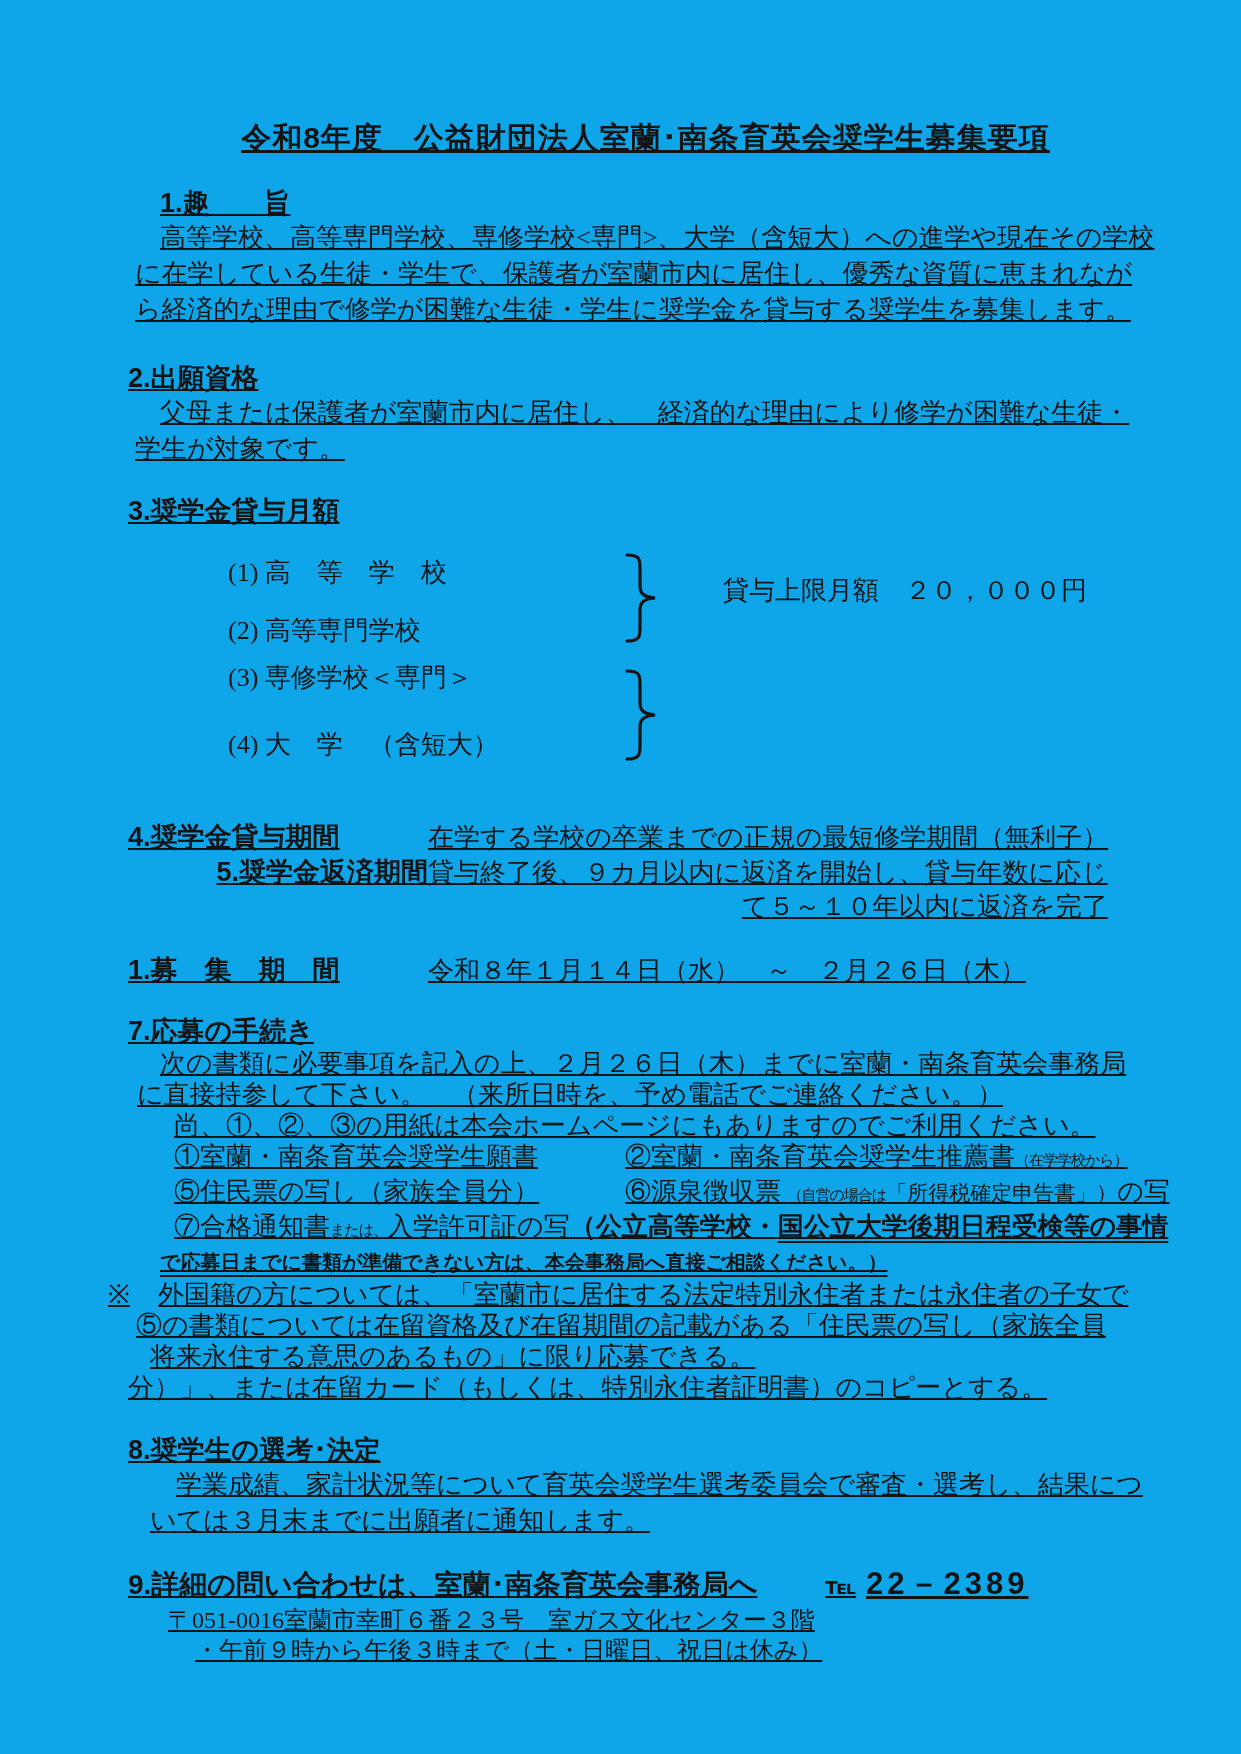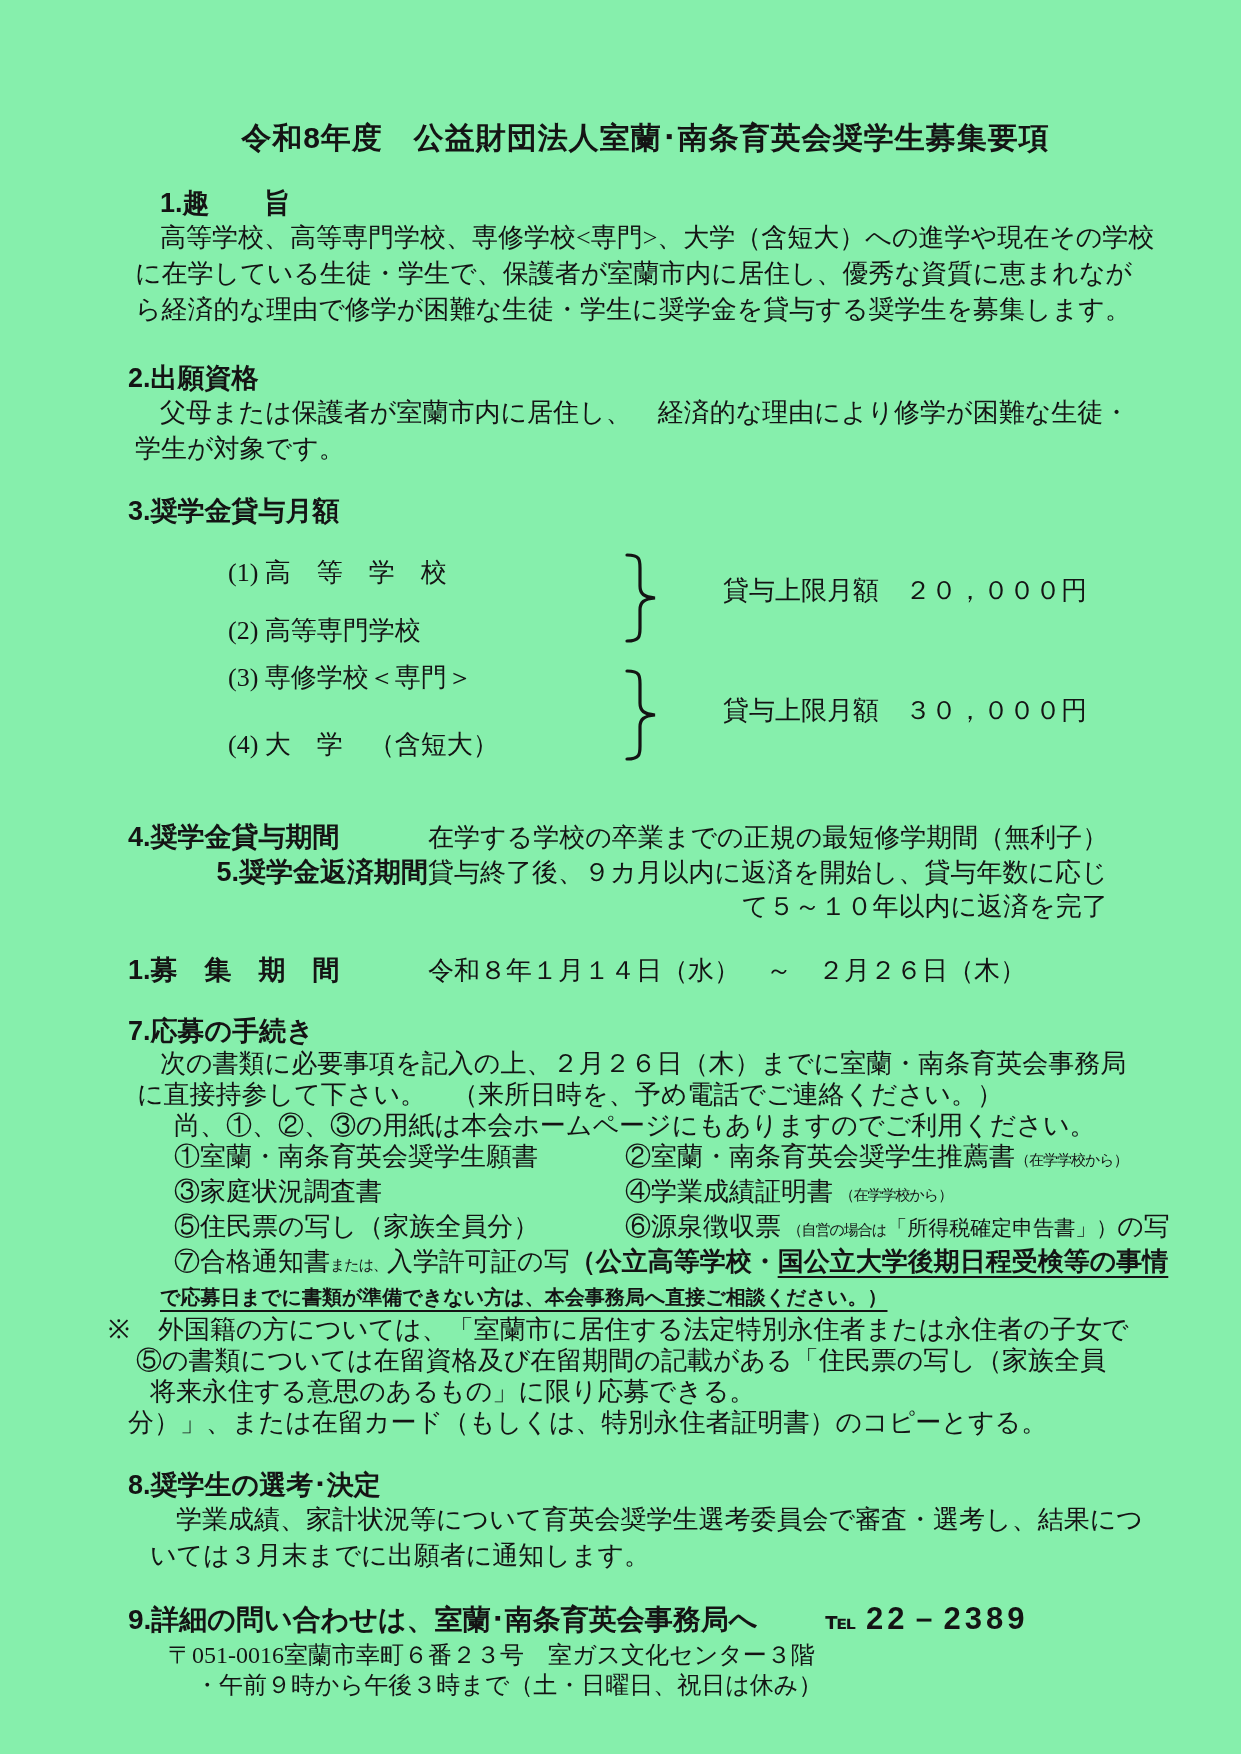--- a/index.html
+++ b/index.html
@@ -1,25 +1,26 @@
 <!DOCTYPE html>
 <html><head>
 <meta charset="utf-8">
 <style>
   html,body { margin:0; padding:0; background:#e8e8e8; }
   .page {
     position:relative;
     width:1241px; height:1754px;
     margin:0 auto;
-    background:#86efac;
+    background:#0ea5e9;
     color:#141414;
     box-sizing:border-box;
     padding:118px 78px 0 128px;
     font-family:"Liberation Serif","DejaVu Serif",serif;
     overflow:hidden;
+    text-decoration:underline;
   }
 
   .doc-title {
     font-family:"Liberation Sans","DejaVu Sans",sans-serif;
     font-size:30px; font-weight:600; letter-spacing:1px;
     text-align:center; white-space:nowrap;
     margin-bottom:27px;
   }
   .sec-h {
     font-family:"Liberation Sans","DejaVu Sans",sans-serif;
@@ -104,21 +105,20 @@
         <path d="M4 3 C17 3 17 8 17 16 L17 34 C17 42 21 45 32 46 C21 47 17 50 17 58 L17 76 C17 84 17 89 4 89" stroke="#141414" stroke-width="3.2" fill="none" stroke-linecap="round"></path>
       </svg>
     </span>
     <span class="s3-brace" style="top:110px;">
       <svg width="36" height="94" viewBox="0 0 36 94">
         <path d="M4 3 C17 3 17 8 17 16 L17 35 C17 43 21 46 32 47 C21 48 17 51 17 59 L17 78 C17 86 17 91 4 91" stroke="#141414" stroke-width="3.2" fill="none" stroke-linecap="round"></path>
       </svg>
     </span>
 
     <div class="s3-amount" style="top:18px;">貸与上限月額　２０，０００円</div>
-    <div class="s3-amount" style="top:138px;">貸与上限月額　３０，０００円</div>
   </div>
 
   <div class="pair-row">
     <div class="sec-h">4.奨学金貸与期間</div>
     <div class="pair-desc">在学する学校の卒業までの正規の最短修学期間（無利子）</div>
   </div>
 
   <div class="pair-row" style="text-align:right;">
     <div class="sec-h">5.奨学金返済期間</div>
     <div class="pair-desc">
@@ -136,24 +136,20 @@
   <div class="para tight">
     <div class="bline first">次の書類に必要事項を記入の上、２月２６日（木）までに室蘭・南条育英会事務局</div>
     <div class="bline" style="padding-left:9px;">に直接持参して下さい。　（来所日時を、予め電話でご連絡ください。）</div>
     <div class="bline" style="padding-left:46px;">尚、①、②、③の用紙は本会ホームページにもありますのでご利用ください。</div>
   </div>
 
   <div class="docs">
     <div class="doc-row">
       <span class="doc-left">①室蘭・南条育英会奨学生願書</span>
       <span><span>②室蘭・南条育英会奨学生推薦書</span><span class="small-note">（在学学校から）</span></span>
-    </div>
-    <div class="doc-row">
-      <span class="doc-left">③家庭状況調査書</span>
-      <span><span>④学業成績証明書</span> <span class="small-note">（在学学校から）</span></span>
     </div>
     <div class="doc-row">
       <span class="doc-left">⑤住民票の写し（家族全員分）</span>
       <span><span>⑥源泉徴収票</span> <span class="small-note">（自営の場合は</span><span class="mid-note">「所得税確定申告書」）</span><span>の写</span></span>
     </div>
     <div class="doc-row">
       <span><span>⑦合格通知書</span><span class="small-note">または、</span><span>入学許可証の写</span><span class="bold-seg">（公立高等学校・</span><span class="bold-useg">国公立大学後期日程受検等の事情</span></span>
     </div>
   </div>
   <div class="doc-cont">

